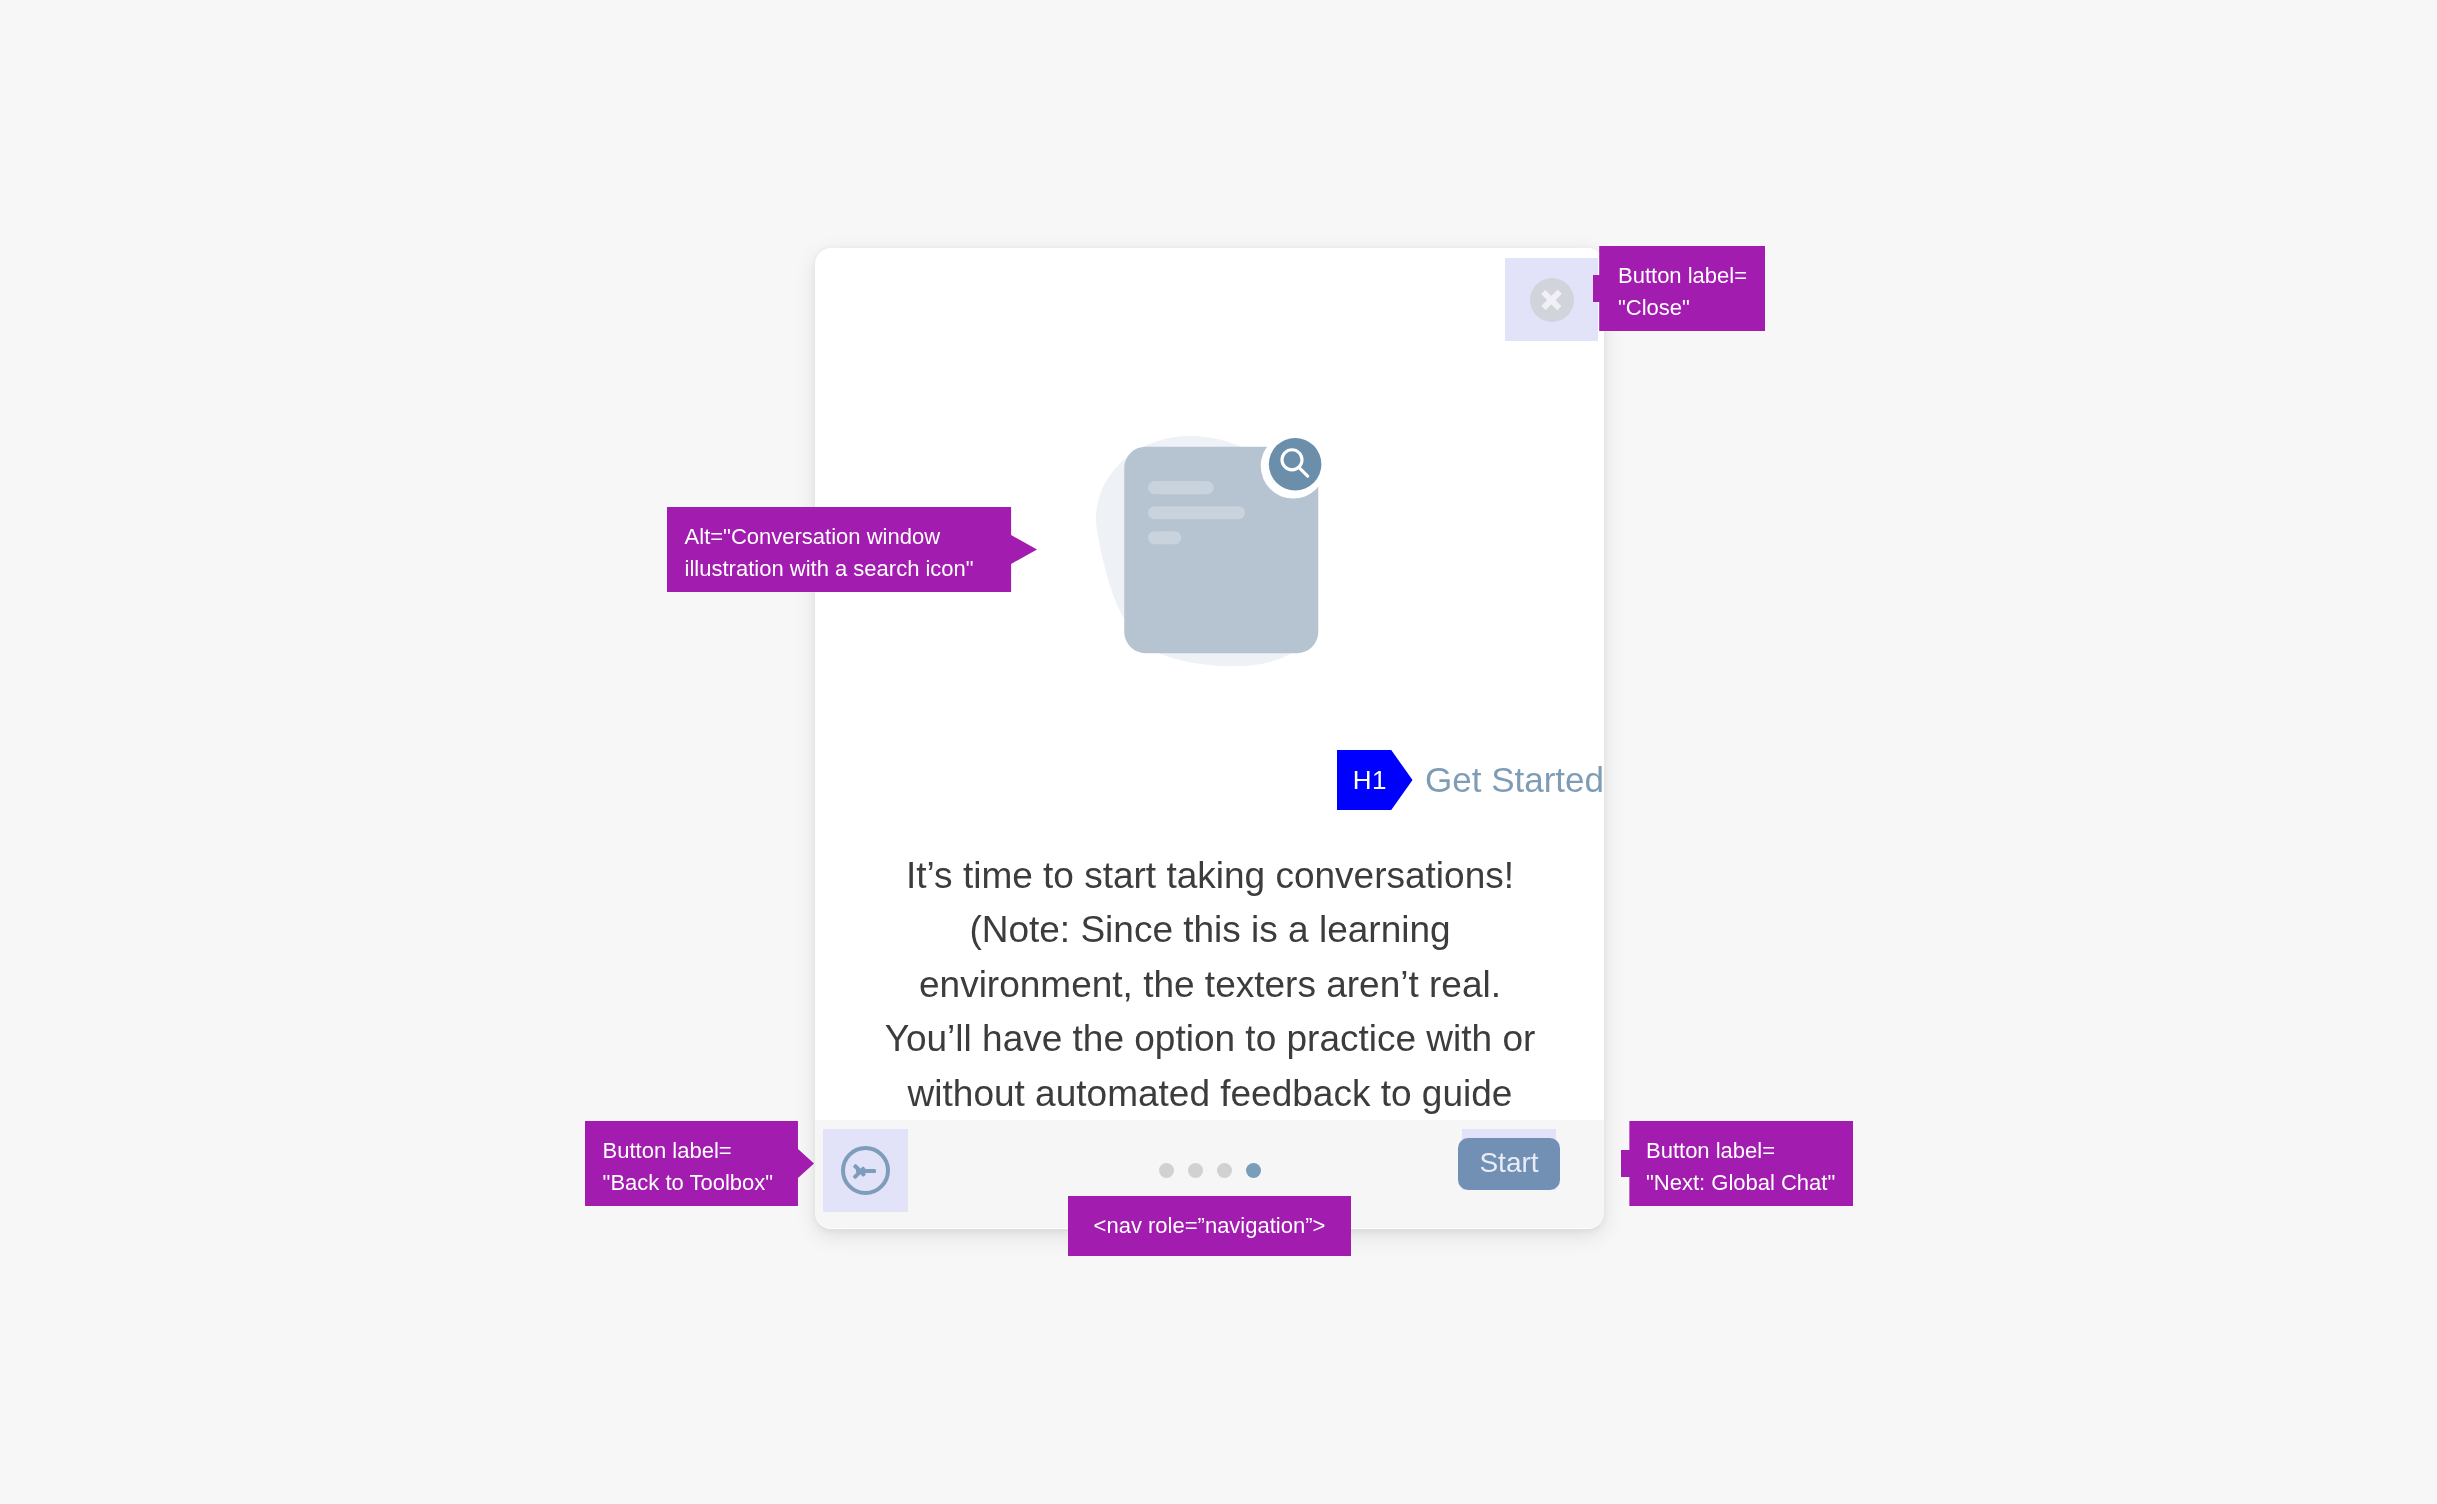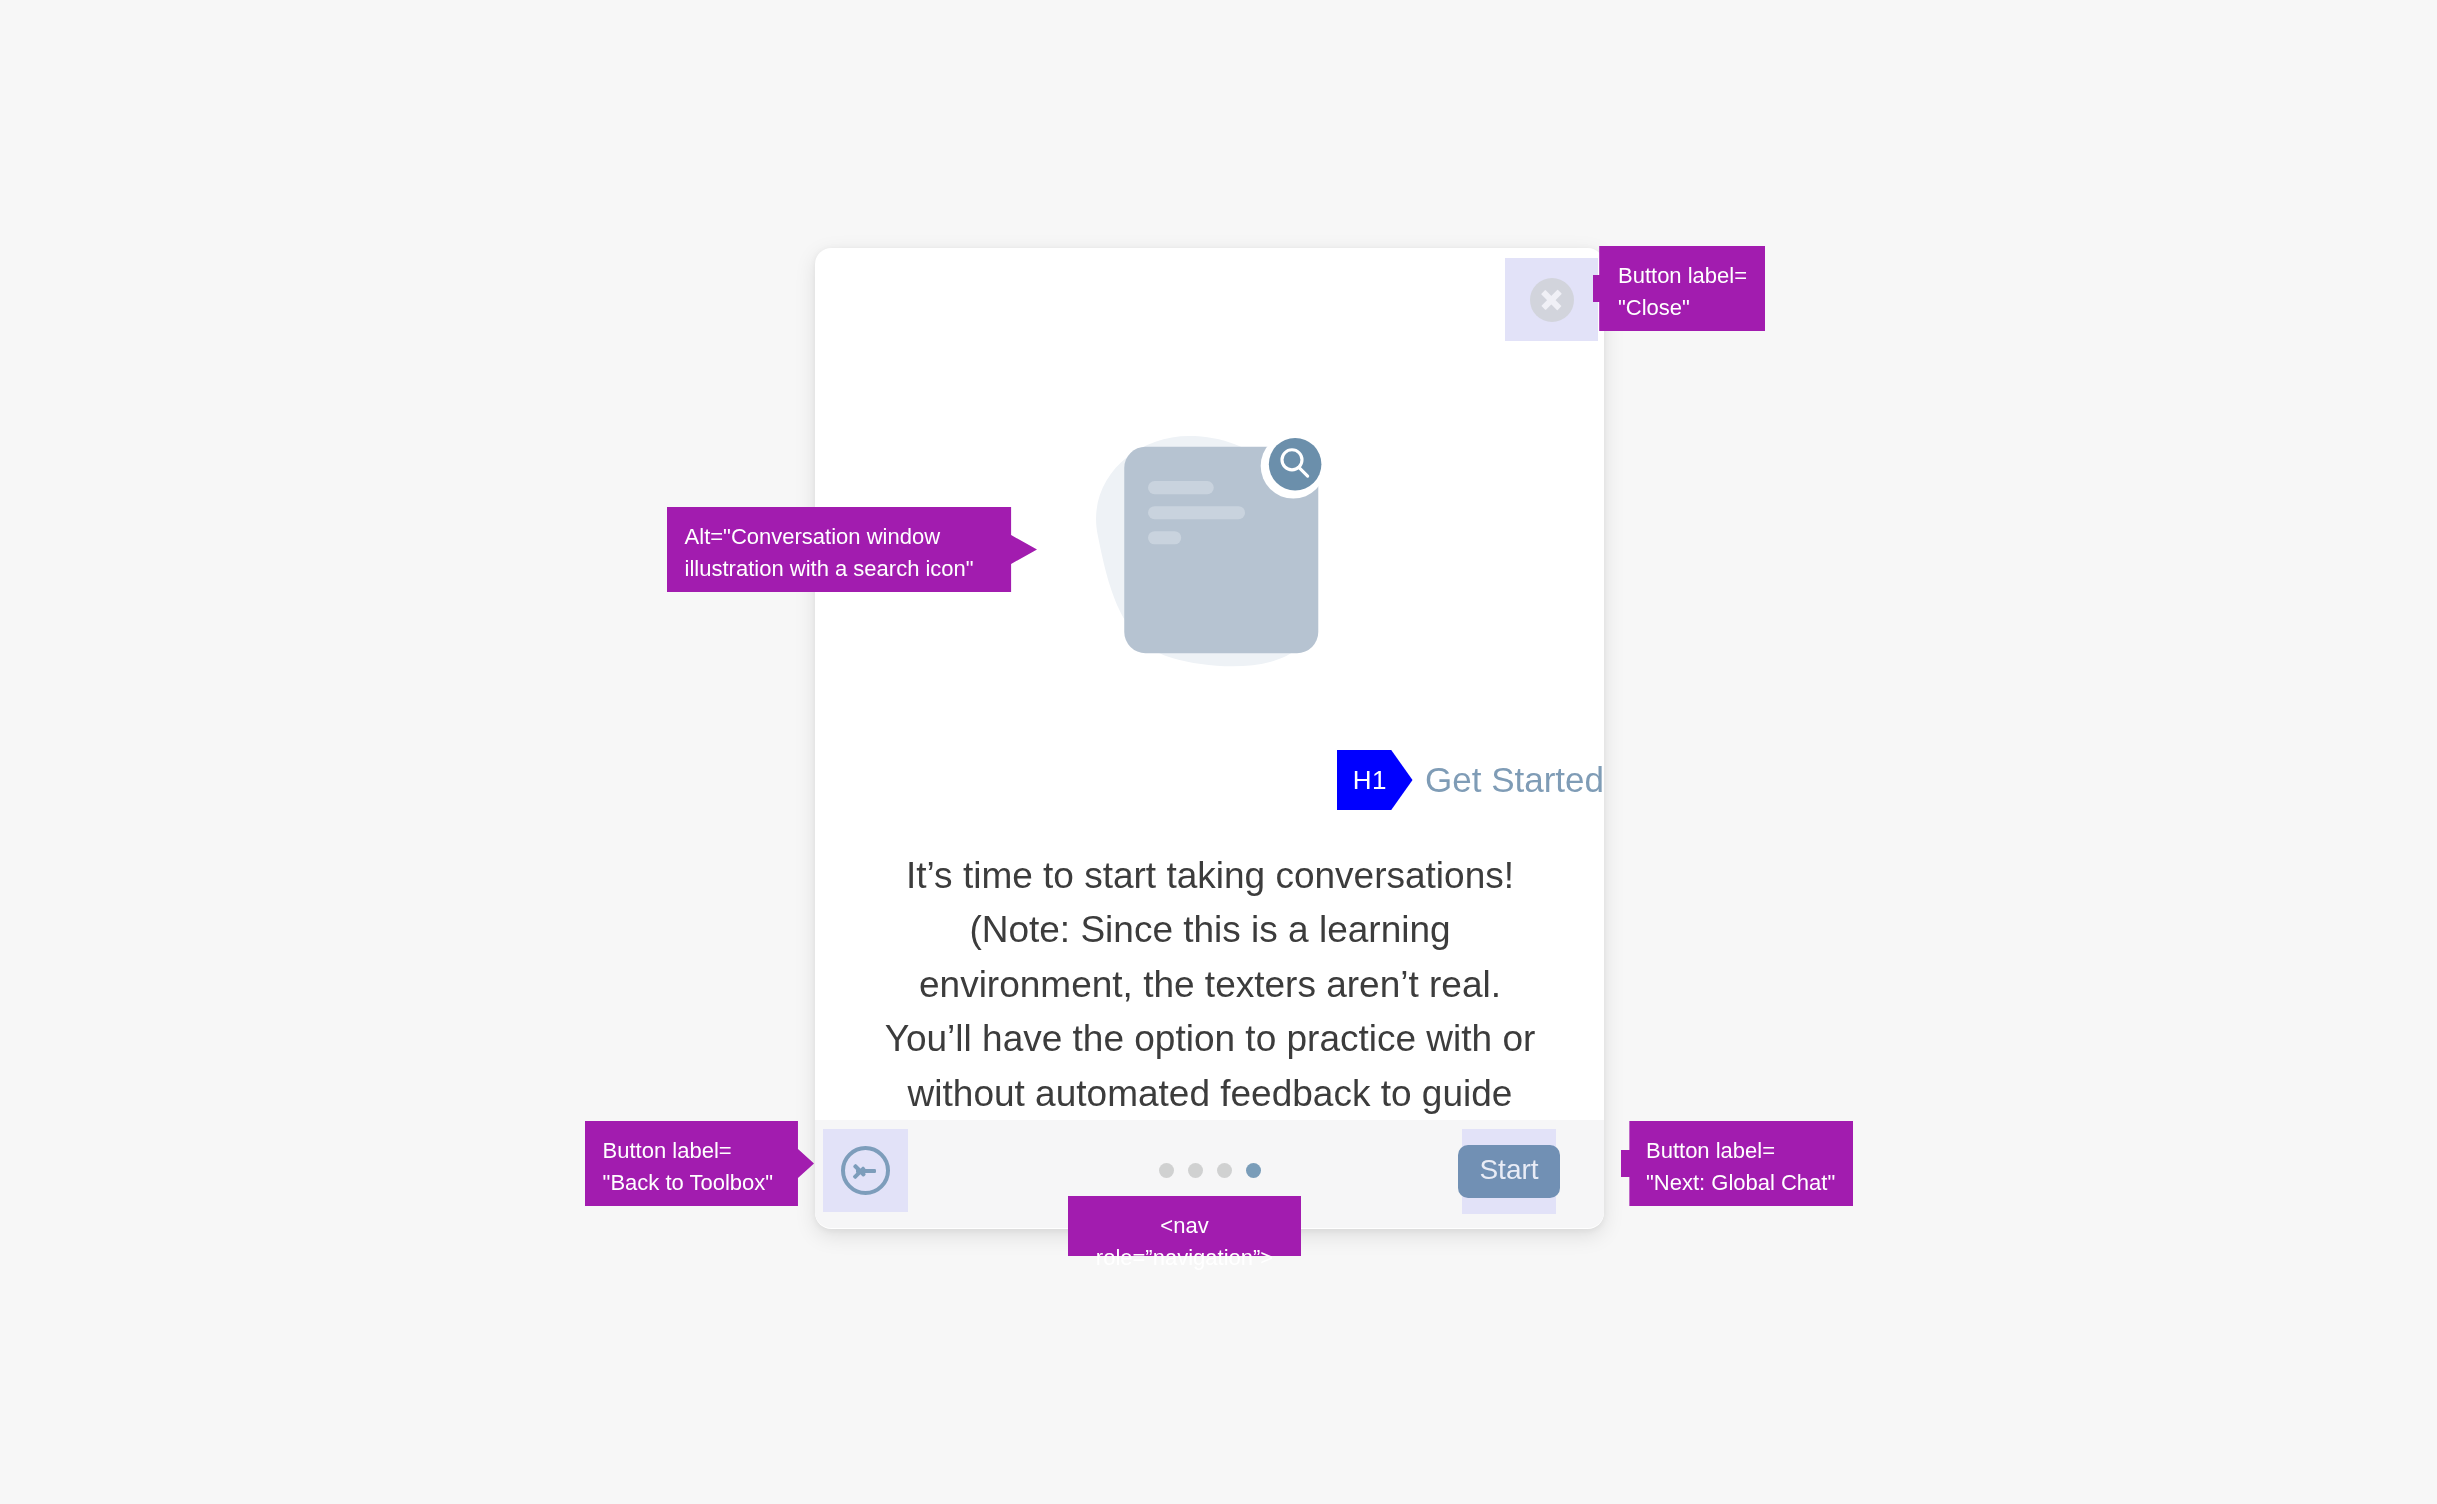--- a/index.html
+++ b/index.html
@@ -181,24 +181,24 @@
     background: #d0d1d1;
     cursor: pointer;
   }
   .dot.active { background: #7a9db9; }
 
   #next-button {
     position: absolute;
     left: 1462px;
     top: 1129px;
     width: 94px;
-    height: 85px;
+    height: 61px;
     background: #e2e2f8;
     display: flex;
-    align-items: center;
+    align-items: flex-end;
     justify-content: center;
     cursor: pointer;
   }
   #start-btn-inner {
     background: #7190b4;
     color: #e9ecf6;
     font-size: 28px;
     border-radius: 10px;
     padding: 8.8px 21px 11.3px 21px;
     border: none;
@@ -248,21 +248,21 @@
   }
   #callout-next {
     left: 1621px;
     top: 1121px;
     width: 232px;
     height: 85px;
   }
   #callout-nav {
     left: 1068px;
     top: 1196px;
-    width: 233px;
+    width: 283px;
     height: 60px;
     text-align: center;
     padding: 14px 6.3px;
     font-size: 22px;
   }
 </style>
 </head>
 <body>
 
 <div id="modal-card"></div>

